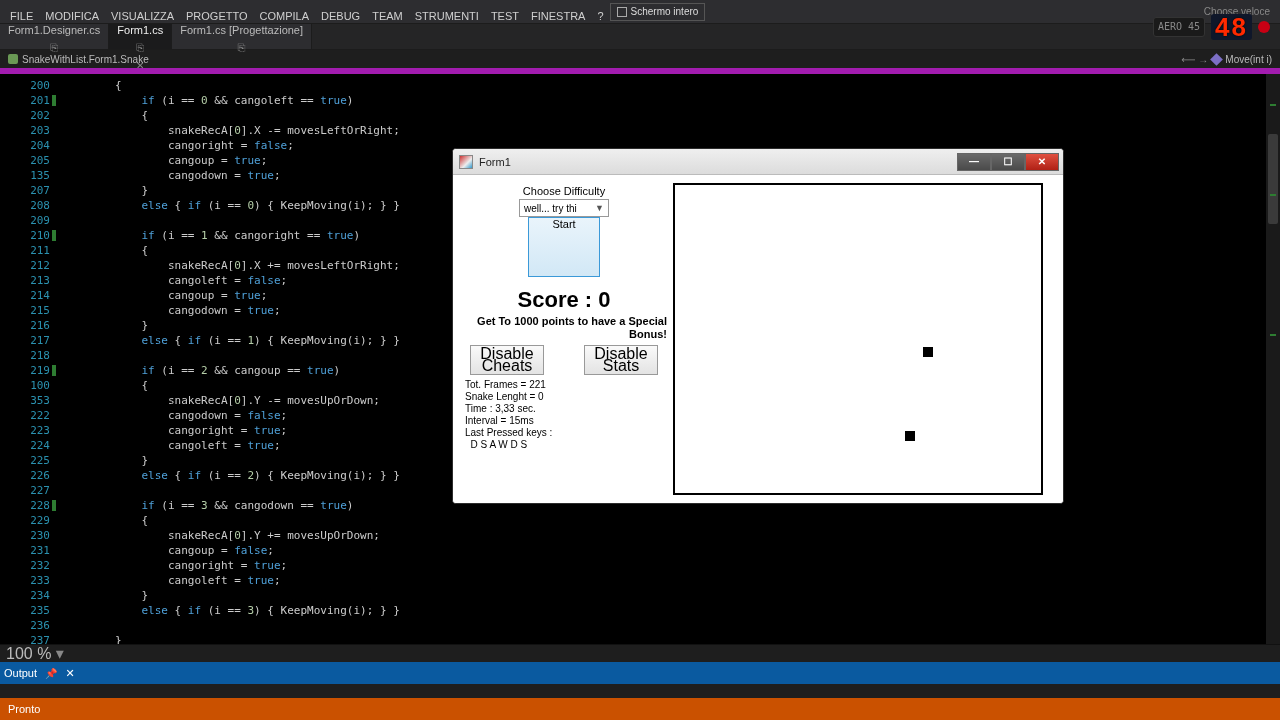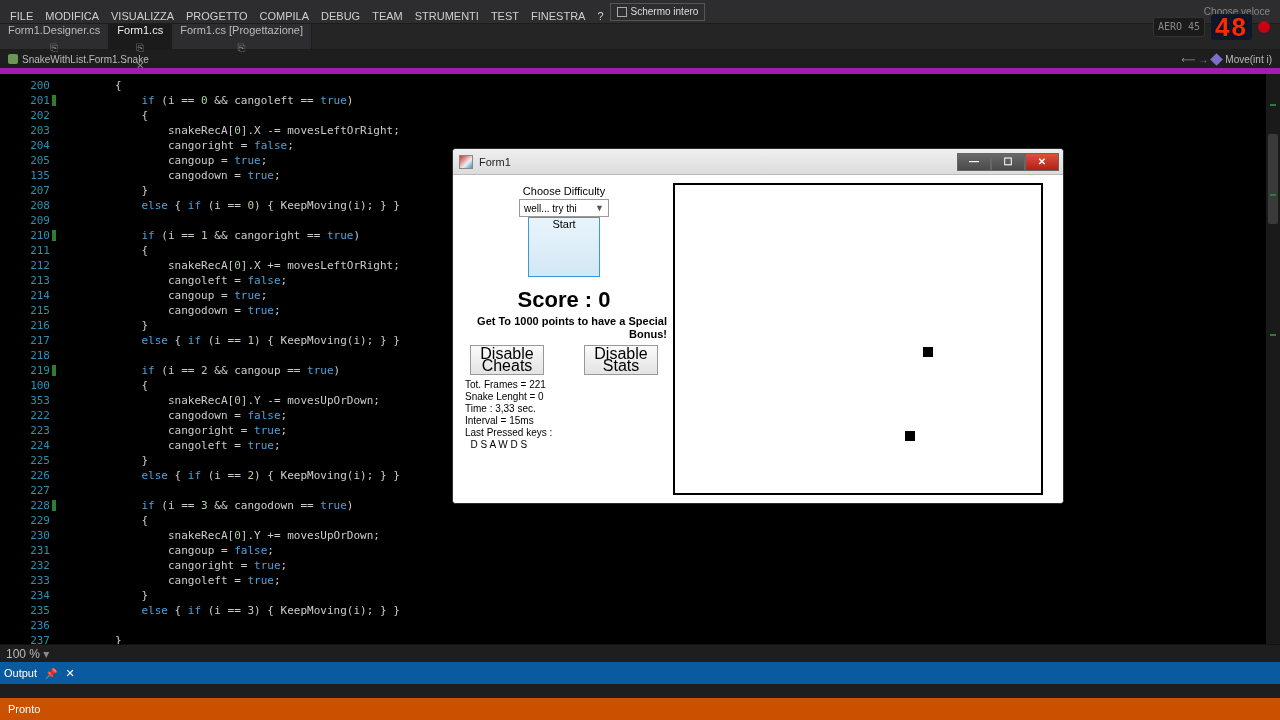--- a/index.html
+++ b/index.html
@@ -33,21 +33,21 @@
   .gutter { width:56px; background:#000; text-align:right; padding:4px 6px 4px 0; font:11px/15px Consolas,monospace; color:#2b91af; }
   .gutter .ln { height:15px; position:relative;}
   .gutter .mark::after{ content:''; position:absolute; right:-6px; top:2px; width:4px; height:11px; background:#2e7d32;}
   .code { flex:1; padding:4px 0 4px 6px; font:11px/15px Consolas,monospace; color:#ccc; white-space:pre; overflow:hidden;}
   .kw{color:#4fa0d8;} .num{color:#b5cea8;} .bool{color:#4fa0d8;}
   .code-line{height:15px;}
   .vscroll { position:absolute; right:0; top:0; bottom:0; width:14px; background:#1a1a1a;}
   .vscroll .thumb{ position:absolute; left:2px; right:2px; top:60px; height:90px; background:#3a3a3a; border-radius:2px;}
   .vscroll .mk{ position:absolute; left:4px; right:4px; height:2px; background:#2e7d32;}
   
-  .code-footer { height:18px; background:#1e1e1e; display:flex; align-items:center; font-size:12px; color:#bbb; padding:0 6px; border-top:1px solid #111;}
+  .code-footer { height:18px; background:#1e1e1e; display:flex; align-items:center; font-size:16px; color:#bbb; padding:0 6px; border-top:1px solid #111;}
   .code-footer .dd::after{content:' ▾'; color:#888;}
   
   .outhdr { height:22px; background:#0a5aa0; display:flex; align-items:center; font-size:11px; color:#fff; padding:0 4px; gap:8px;}
   .outhdr .pin{font-size:10px;}
   .outhdr .close{font-size:11px;}
   
   .statusbar { height:22px; background:#ca5100; color:#fff; font-size:11px; display:flex; align-items:center; padding:0 8px;}
   
   .formwin { position:absolute; left:452px; top:148px; width:612px; background:#fff; border:1px solid #2c2c2c; box-shadow:0 6px 24px rgba(0,0,0,.6); border-radius:4px; overflow:hidden;}
   .titlebar { height:26px; background:linear-gradient(#efefef,#dcdcdc); display:flex; align-items:center; padding:0 4px 0 6px; gap:6px; border-bottom:1px solid #bbb;}

